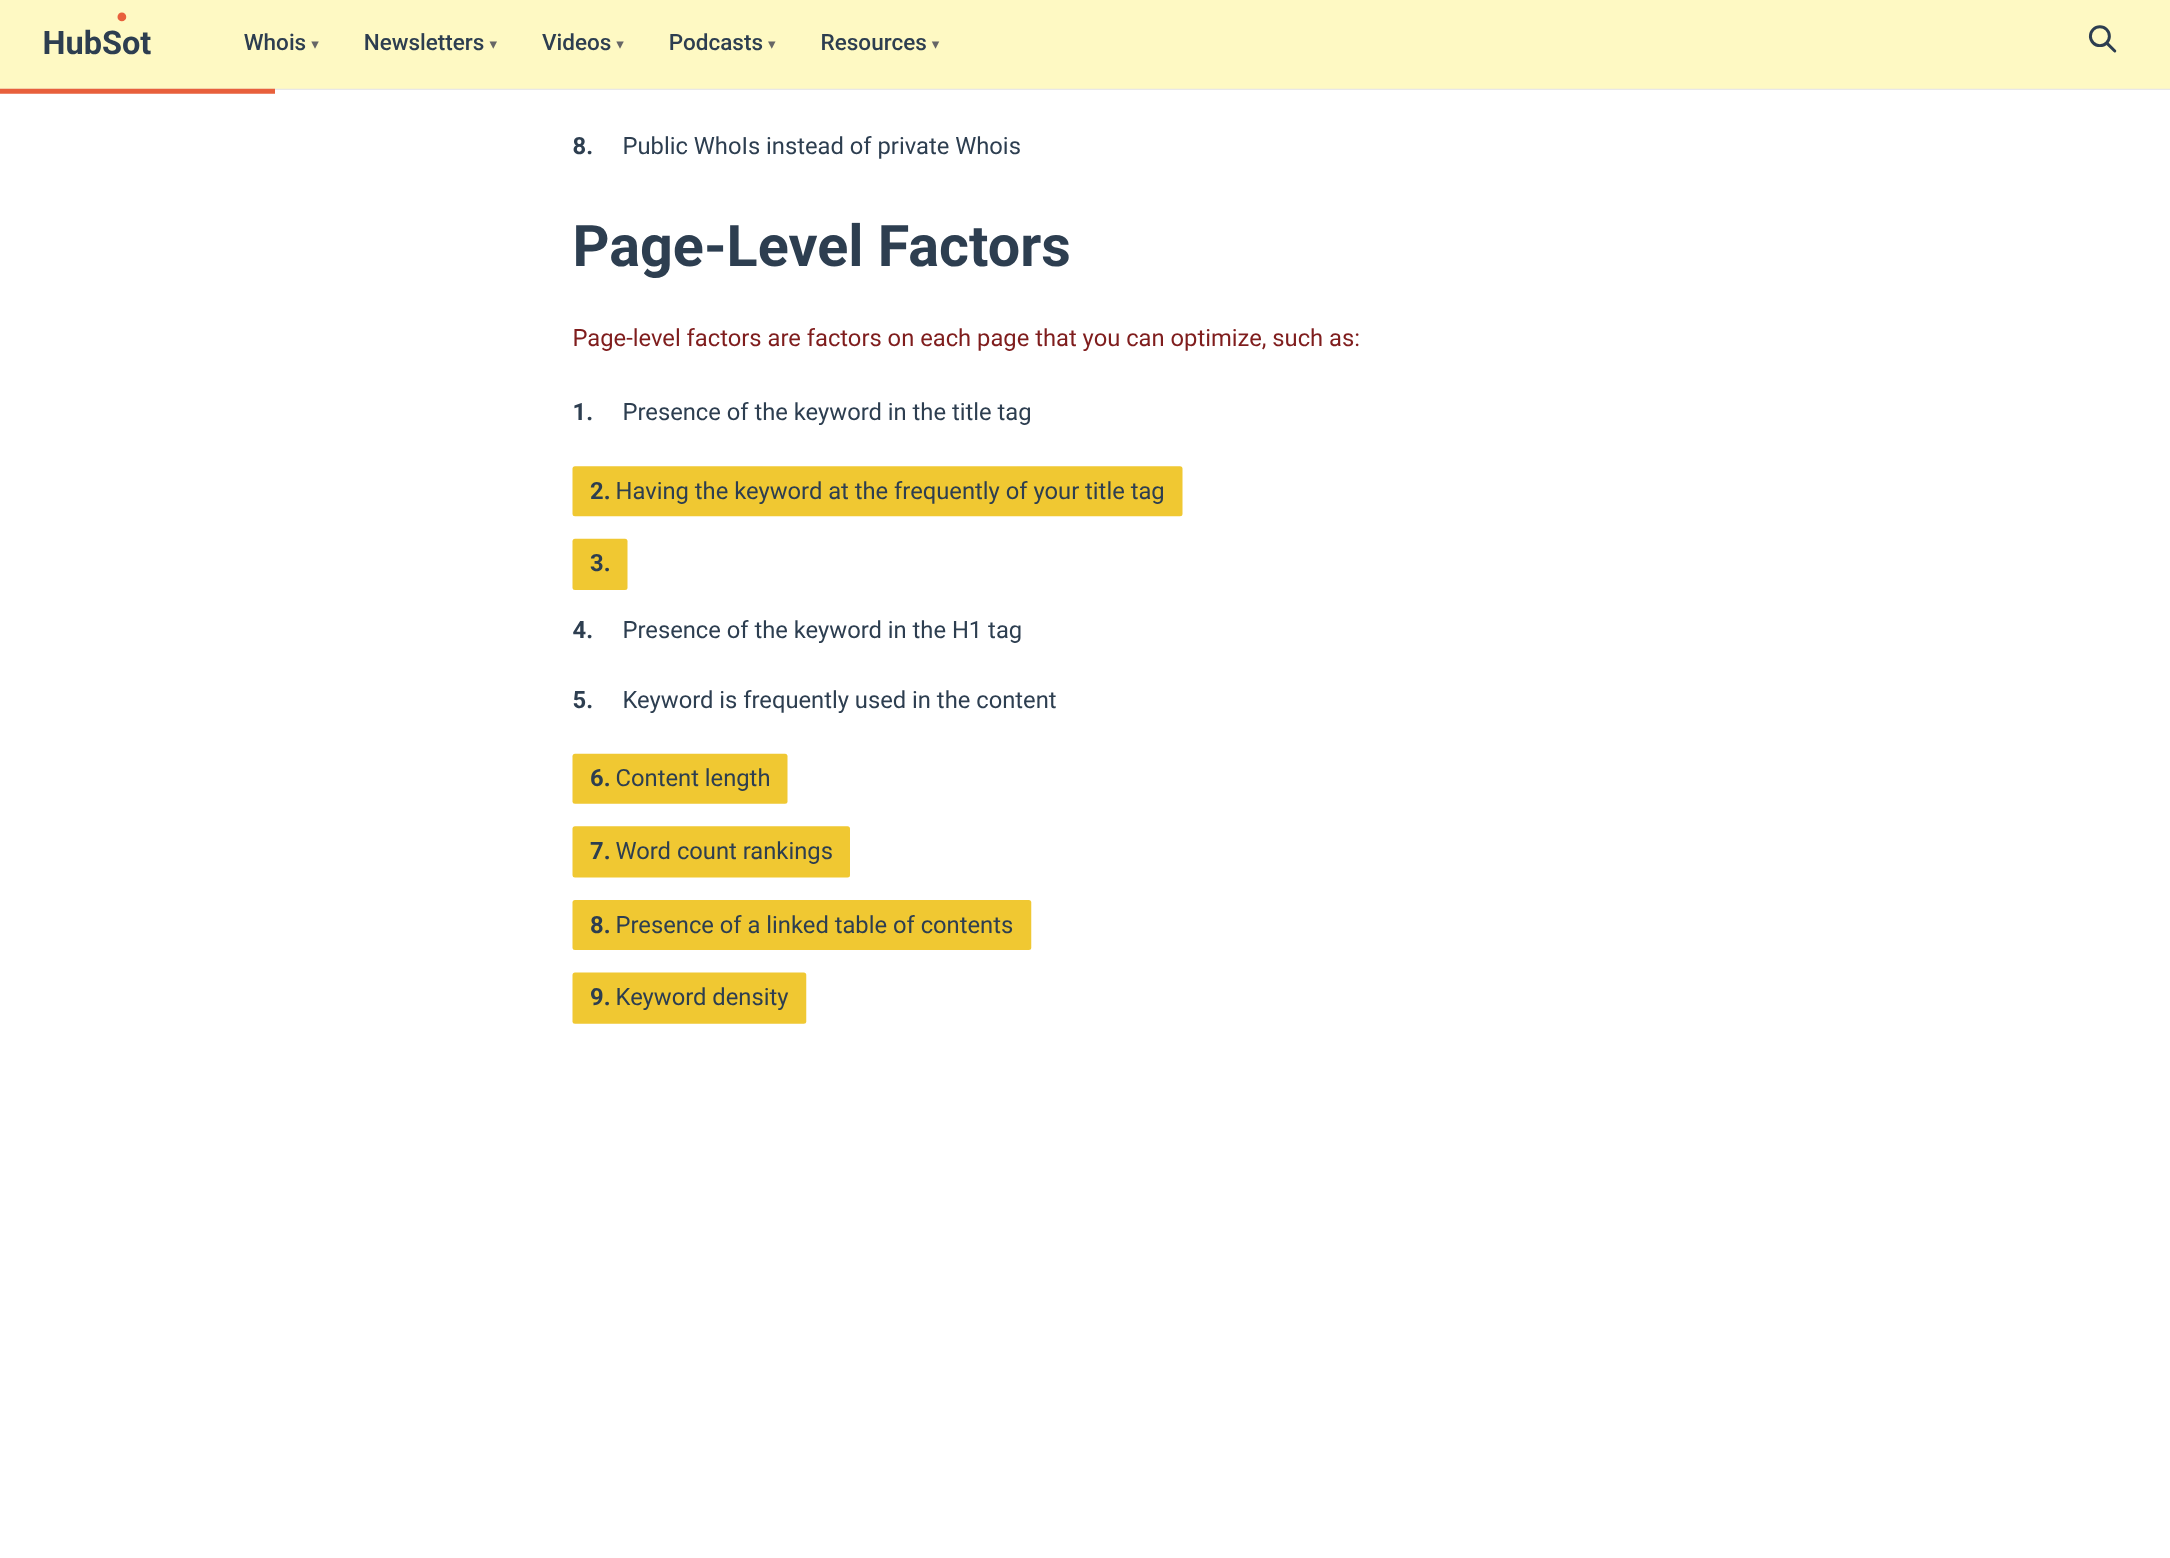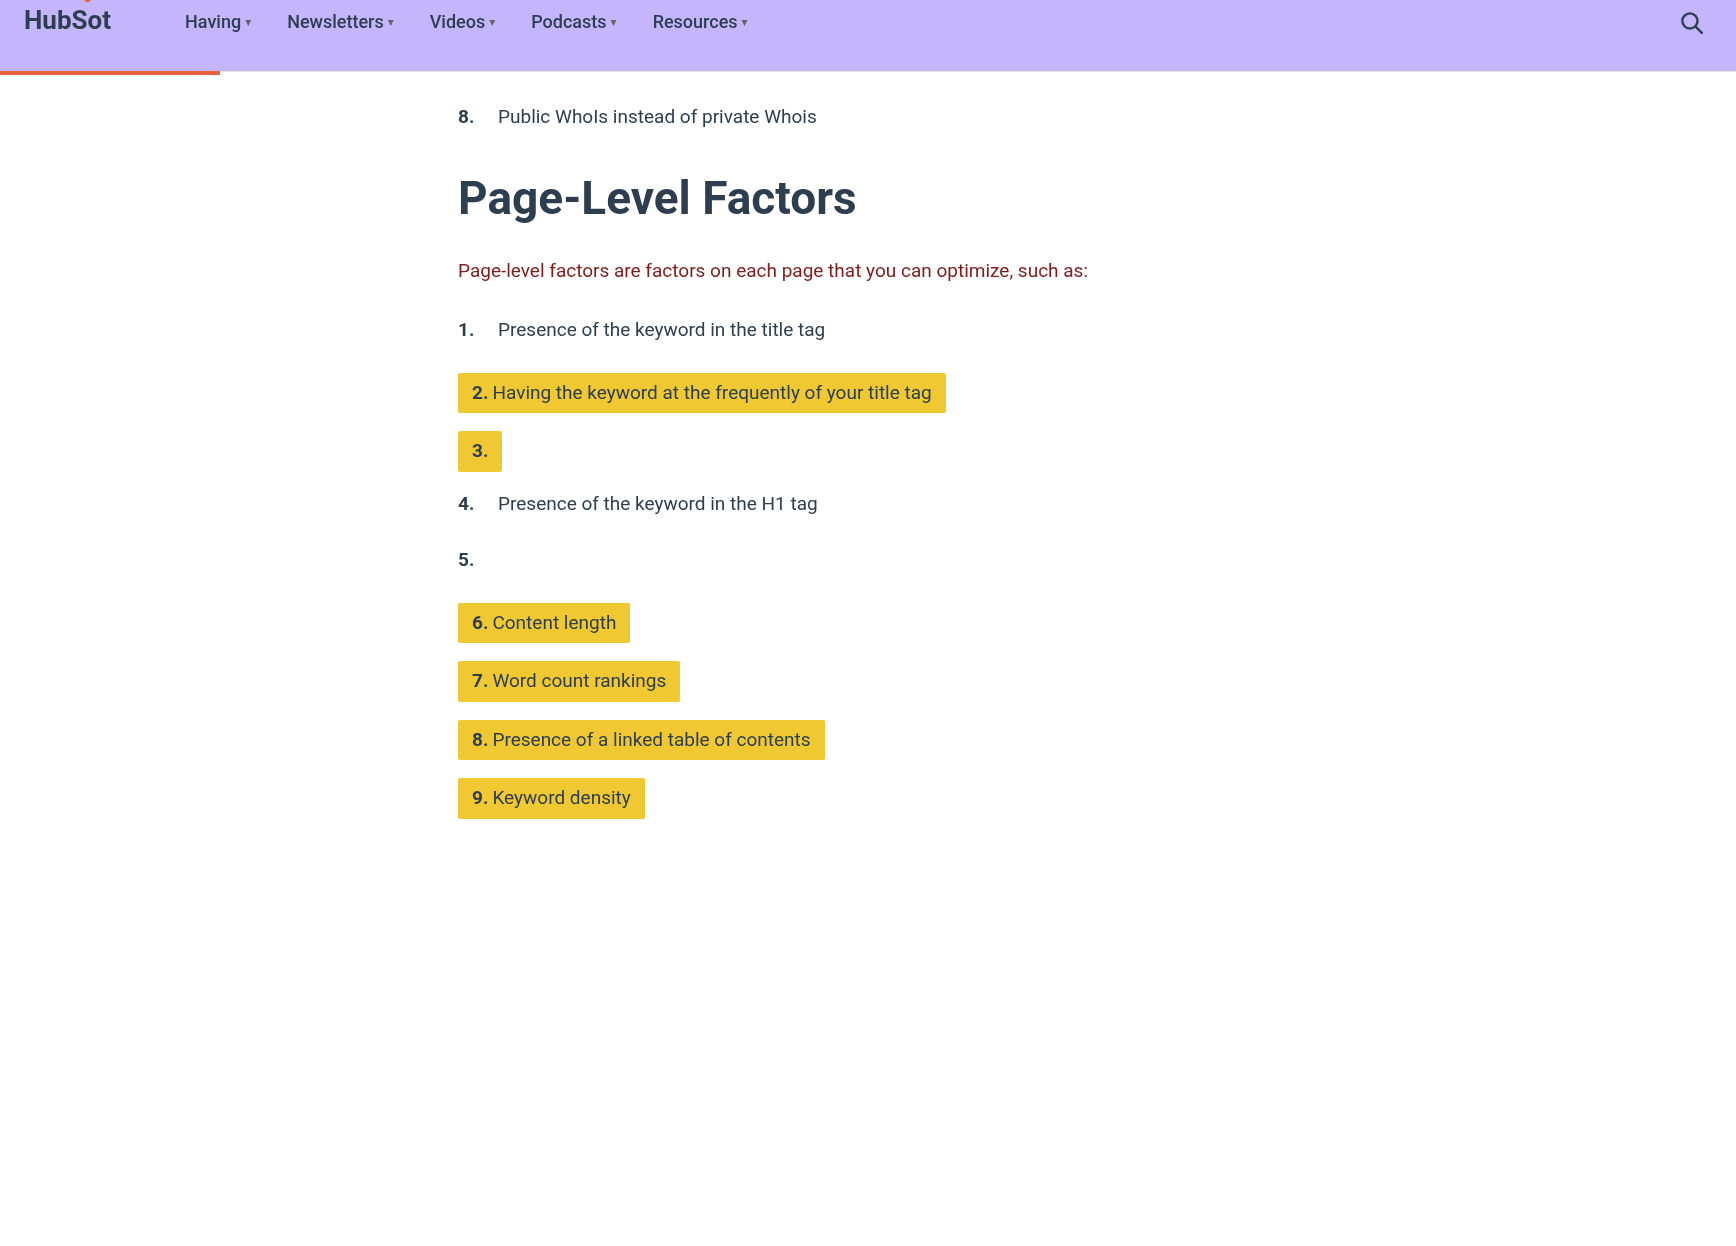--- a/index.html
+++ b/index.html
@@ -12,24 +12,24 @@
       font-family: -apple-system, BlinkMacSystemFont, 'Segoe UI', Roboto, Helvetica, Arial, sans-serif;
       background: #ffffff;
       color: #2d3e50;
       font-size: 18px;
       line-height: 1.6;
     }
 
     
     .navbar {
       display: flex;
-      align-items: flex-start;
-      padding: 0 24px;
+      align-items: center;
+      padding: 0 34px;
       height: 72px;
-      background: #c4b5fd;
+      background: #fef9c3;
       border-bottom: 1px solid #e8e8e8;
       position: relative;
     }
 
     .navbar::after {
       content: '';
       position: absolute;
       bottom: -4px;
       left: 0;
       width: 220px;
@@ -128,21 +128,21 @@
 </head>
 <body>
 
 <nav class="navbar">
   <div class="logo-area">
     <span class="logo-text">Hub<span style="position:relative;display:inline-block;">S<span style="display:inline-block;width:7px;height:7px;background:#e8603c;border-radius:50%;position:absolute;top:-5px;right:-3px;"></span></span>ot</span>
   </div>
 
   <div class="nav-links">
     <div class="nav-item">
-      <span>Having</span>
+      <span>Whois</span>
       <span class="nav-chevron">▾</span>
     </div>
     <div class="nav-item">
       <span>Newsletters</span>
       <span class="nav-chevron">▾</span>
     </div>
     <div class="nav-item">
       <span>Videos</span>
       <span class="nav-chevron">▾</span>
     </div>
@@ -190,20 +190,21 @@
       <span style="background:#f0c832;padding:6px 14px;border-radius:2px;display:inline-flex;align-items:center;gap:4px;">
         <strong style="font-weight:700;">3.</strong>
       </span>
     </div>
       <div style="display: flex; align-items: flex-start; margin-bottom: 28px; font-size: 19px; color: rgb(45, 62, 80); line-height: 1.5;">
       <strong style="font-weight:700;margin-right:8px;min-width:32px;flex-shrink:0;">4.</strong>
       <span>Presence of the keyword in the H1 tag</span>
     </div>
       <div style="display: flex; align-items: flex-start; margin-bottom: 28px; font-size: 19px; color: rgb(45, 62, 80); line-height: 1.5;">
       <strong style="font-weight:700;margin-right:8px;min-width:32px;flex-shrink:0;">5.</strong>
+      <span>Keyword is frequently used in the content</span>
     </div>
       <div style="display: flex; align-items: flex-start; margin-bottom: 18px; font-size: 19px; color: rgb(45, 62, 80); line-height: 1.5;">
       <span style="background:#f0c832;padding:6px 14px;border-radius:2px;display:inline-flex;align-items:center;gap:4px;">
         <strong style="font-weight:700;">6.</strong>
         <span>Content length</span>
       </span>
     </div>
       <div style="display: flex; align-items: flex-start; margin-bottom: 18px; font-size: 19px; color: rgb(45, 62, 80); line-height: 1.5;">
       <span style="background:#f0c832;padding:6px 14px;border-radius:2px;display:inline-flex;align-items:center;gap:4px;">
         <strong style="font-weight:700;">7.</strong>

